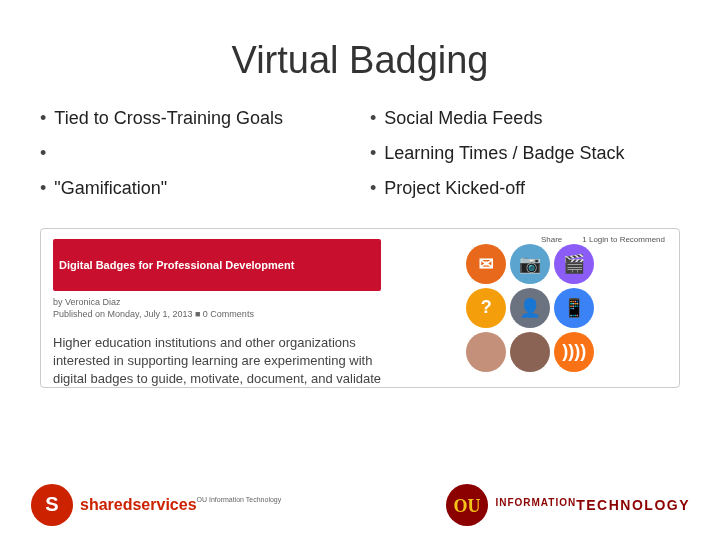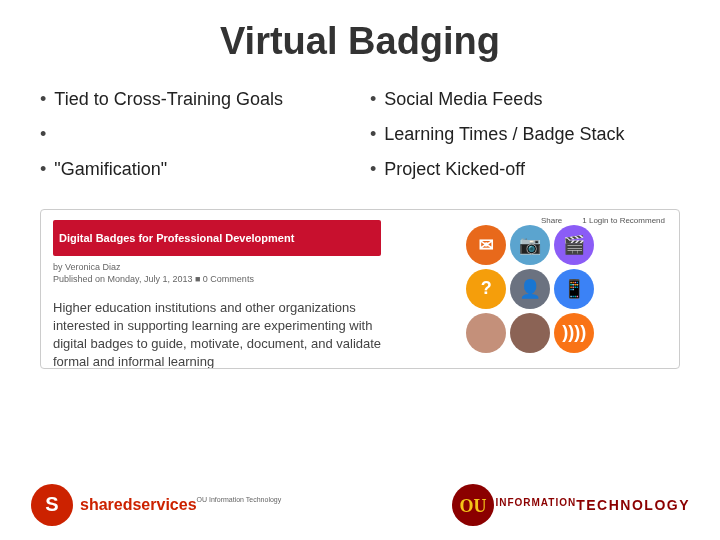--- a/index.html
+++ b/index.html
@@ -18,24 +18,25 @@
       height: 540px;
       background: #ffffff;
       display: flex;
       flex-direction: column;
       align-items: center;
       padding: 20px 40px 20px 40px;
     }
 
     .title {
       font-size: 38px;
-      font-weight: 700;
+      font-weight: 400;
       color: #333333;
       margin-bottom: 24px;
       text-align: right;
+      margin-top: 19px;
     }
 
     .content-row {
       display: flex;
       flex-direction: row;
       width: 100%;
       gap: 20px;
       margin-bottom: 16px;
     }
 
@@ -88,21 +89,21 @@
 
     .article-left {
       flex: 1.2;
     }
 
     .article-title-bar {
       background: #c8102e;
       color: #ffffff;
       font-size: 11px;
       font-weight: bold;
-      padding: 12px 6px;
+      padding: 20px 6px;
       margin-bottom: 6px;
       border-radius: 2px;
     }
 
     .article-author {
       font-size: 9px;
       color: #666;
       margin-bottom: 2px;
     }
 
@@ -211,20 +212,21 @@
 
     .ss-sub {
       font-size: 7px;
       color: #666;
     }
 
     
     .ou-logo {
       display: flex;
       align-items: center;
+      gap: 6px;
     }
 
     .ou-emblem {
       width: 44px;
       height: 44px;
     }
 
     .ou-text {
       display: flex;
       flex-direction: row;

